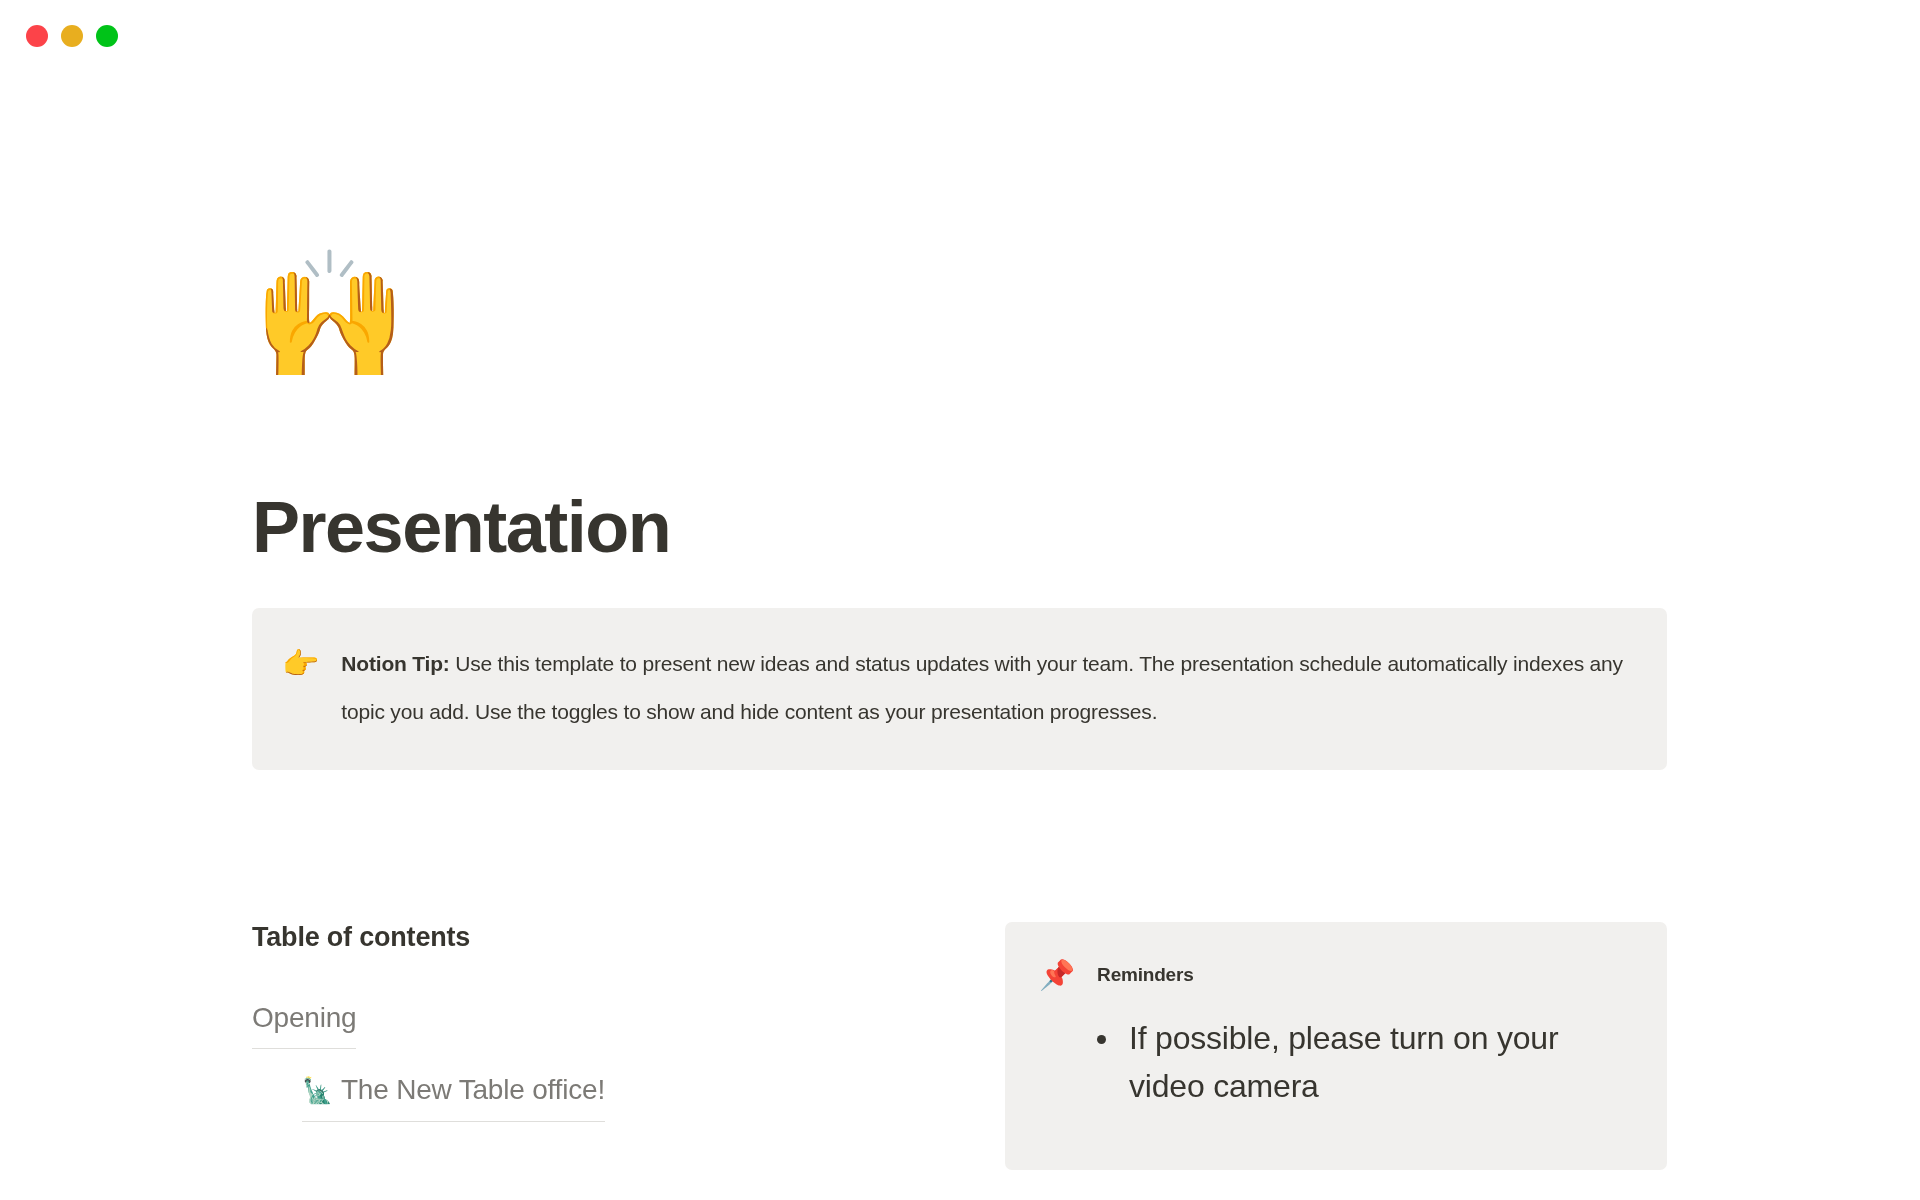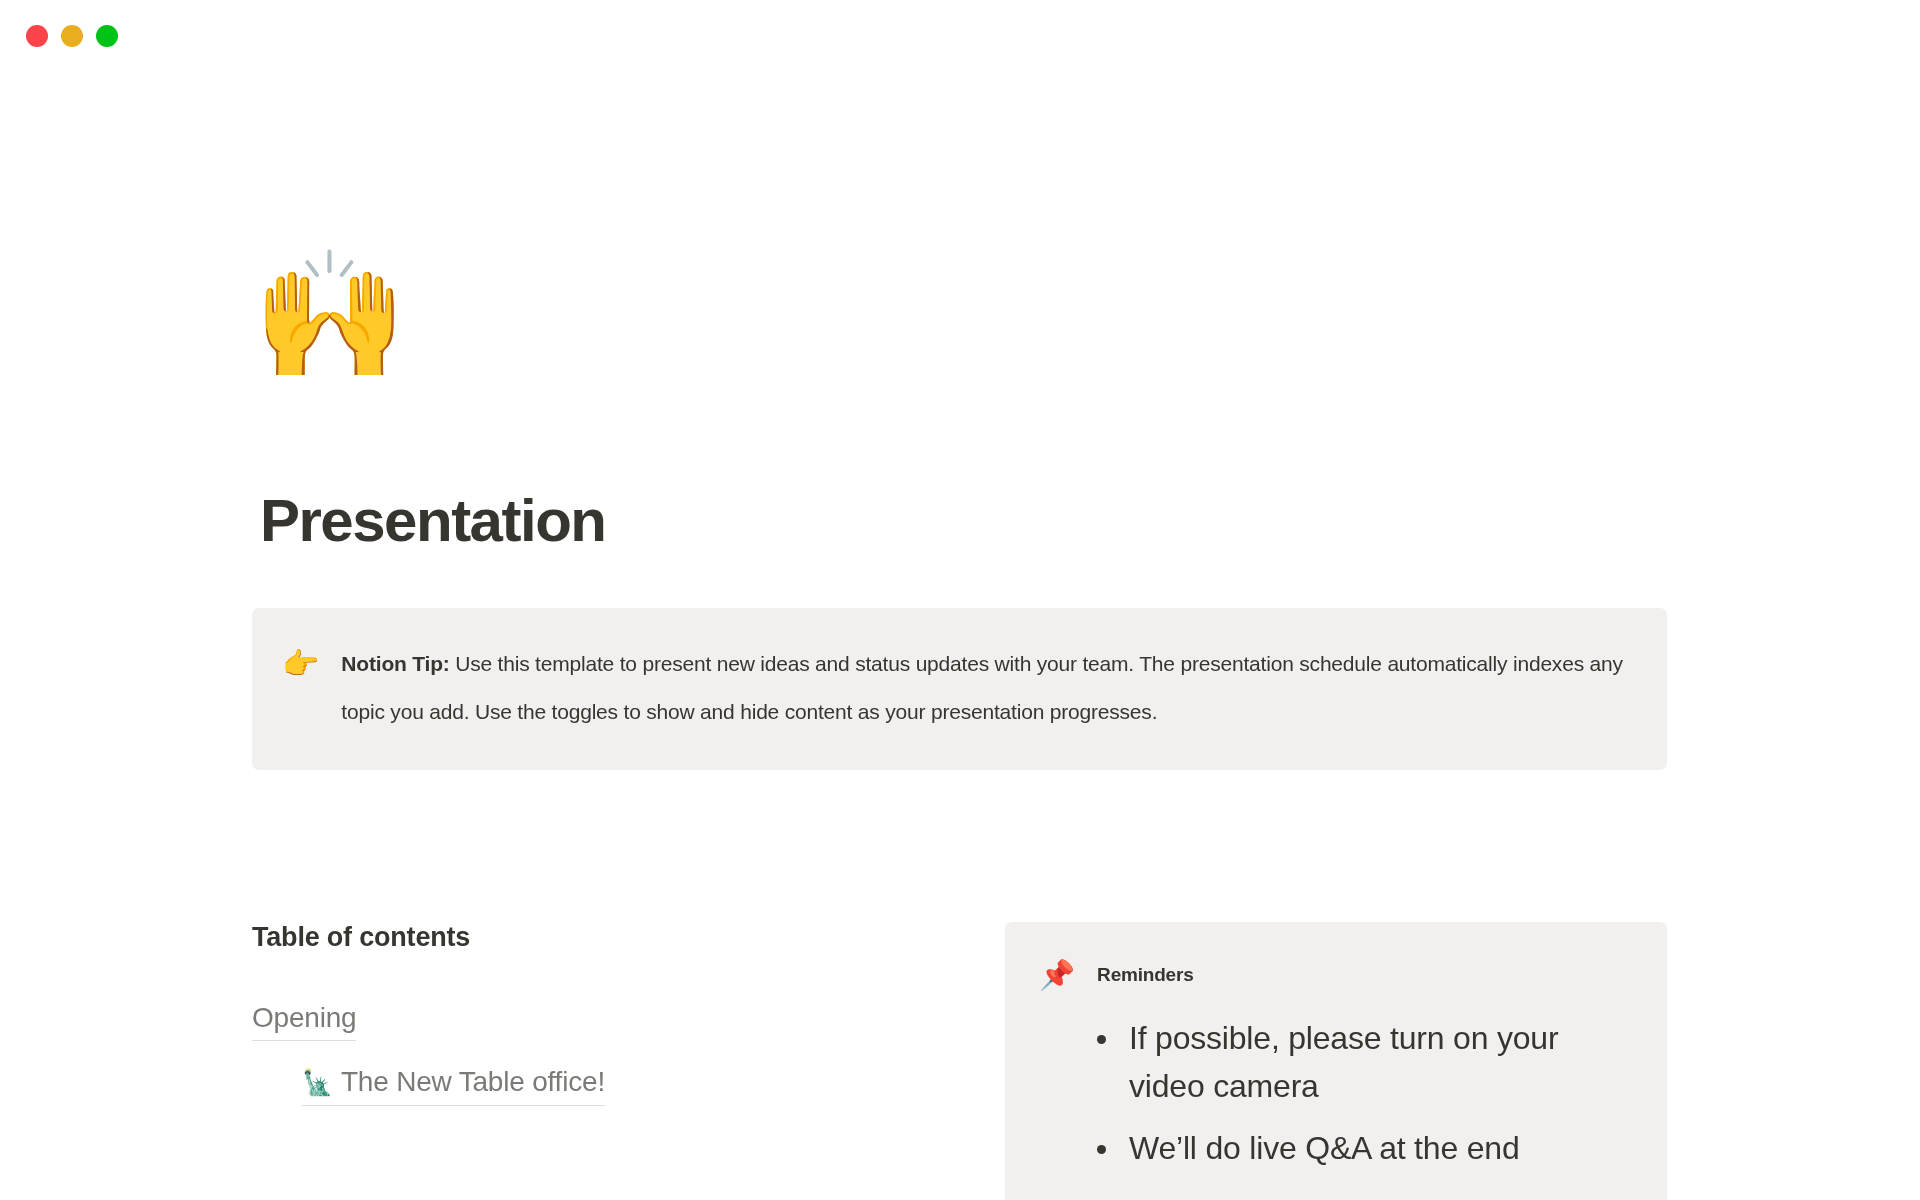--- a/index.html
+++ b/index.html
@@ -64,23 +64,23 @@
     top: 180px;
     font-size: 125px;
     line-height: 1;
     font-family: "DejaVu Sans", sans-serif;
     user-select: none;
   }
 
   
   .page-title {
     position: absolute;
-    left: 8px;
+    left: 0;
     top: 416px;
-    font-size: 60px;
+    font-size: 72px;
     font-weight: 700;
     letter-spacing: -1.5px;
     line-height: 1.1;
     color: #37352F;
     white-space: nowrap;
   }
 
   
   .callout {
     position: absolute;
@@ -133,21 +133,21 @@
   }
   .toc-item {
     display: block;
     font-size: 28px;
     line-height: 38px;
     color: #7C7A76;
     letter-spacing: -0.2px;
     text-decoration: none;
     border-bottom: 1.5px solid #DFDEDB;
     width: fit-content;
-    padding-bottom: 3px;
+    padding-bottom: 11px;
     margin-bottom: 22px;
     cursor: pointer;
   }
   .toc-item .toc-emoji {
     font-family: "DejaVu Sans", sans-serif;
     font-size: 25px;
     margin-right: 8px;
   }
   .toc-level-1 { margin-left: 0px; }
   .toc-level-2 { margin-left: 50px; }
@@ -242,20 +242,19 @@
       </div>
 
       <div class="col-right">
         <div class="reminders">
           <div class="reminders-header">
             <span class="reminders-emoji">📌</span>
             <span class="reminders-title">Reminders</span>
           </div>
           <ul class="reminders-list">
             <li class="reminder-item">If possible, please turn on your video camera</li>
-            <li class="reminder-item">We’ll do live Q&amp;A at the end</li>
           </ul>
         </div>
       </div>
 
     </div>
   </div>
 </div>
 
 </body></html>

